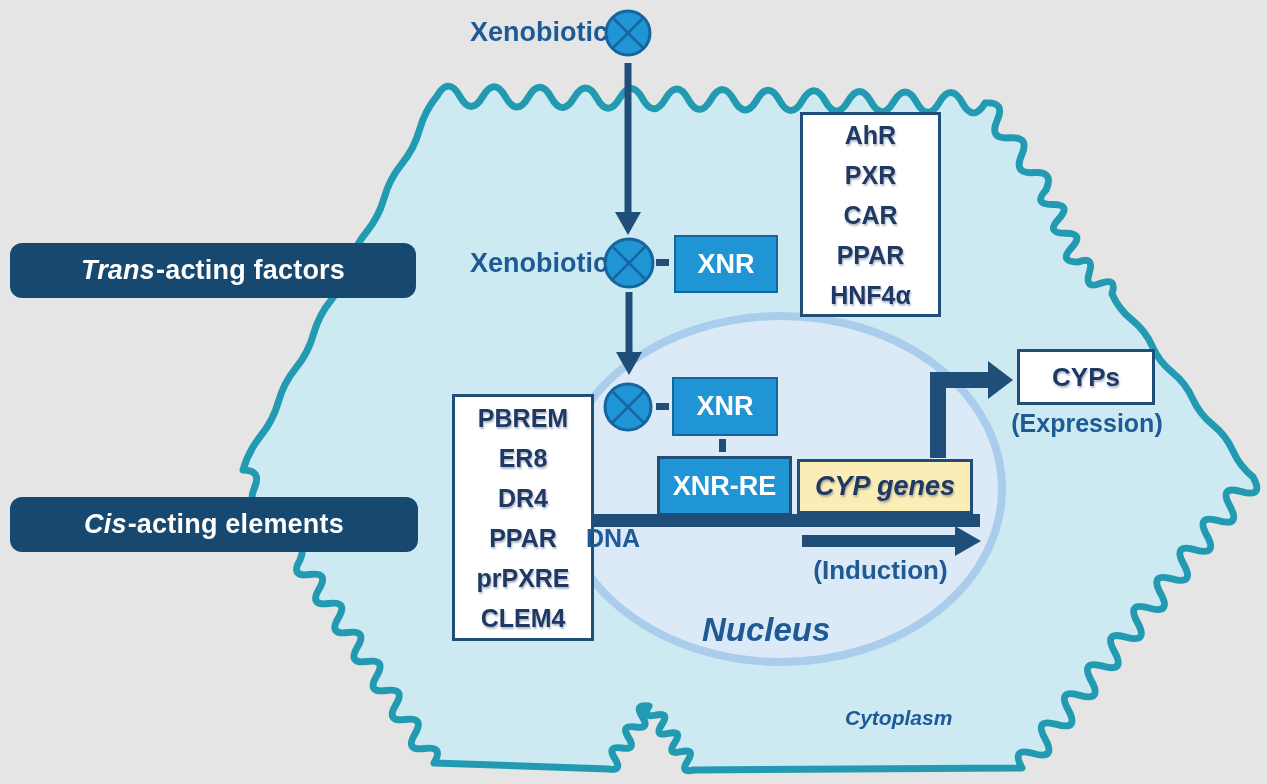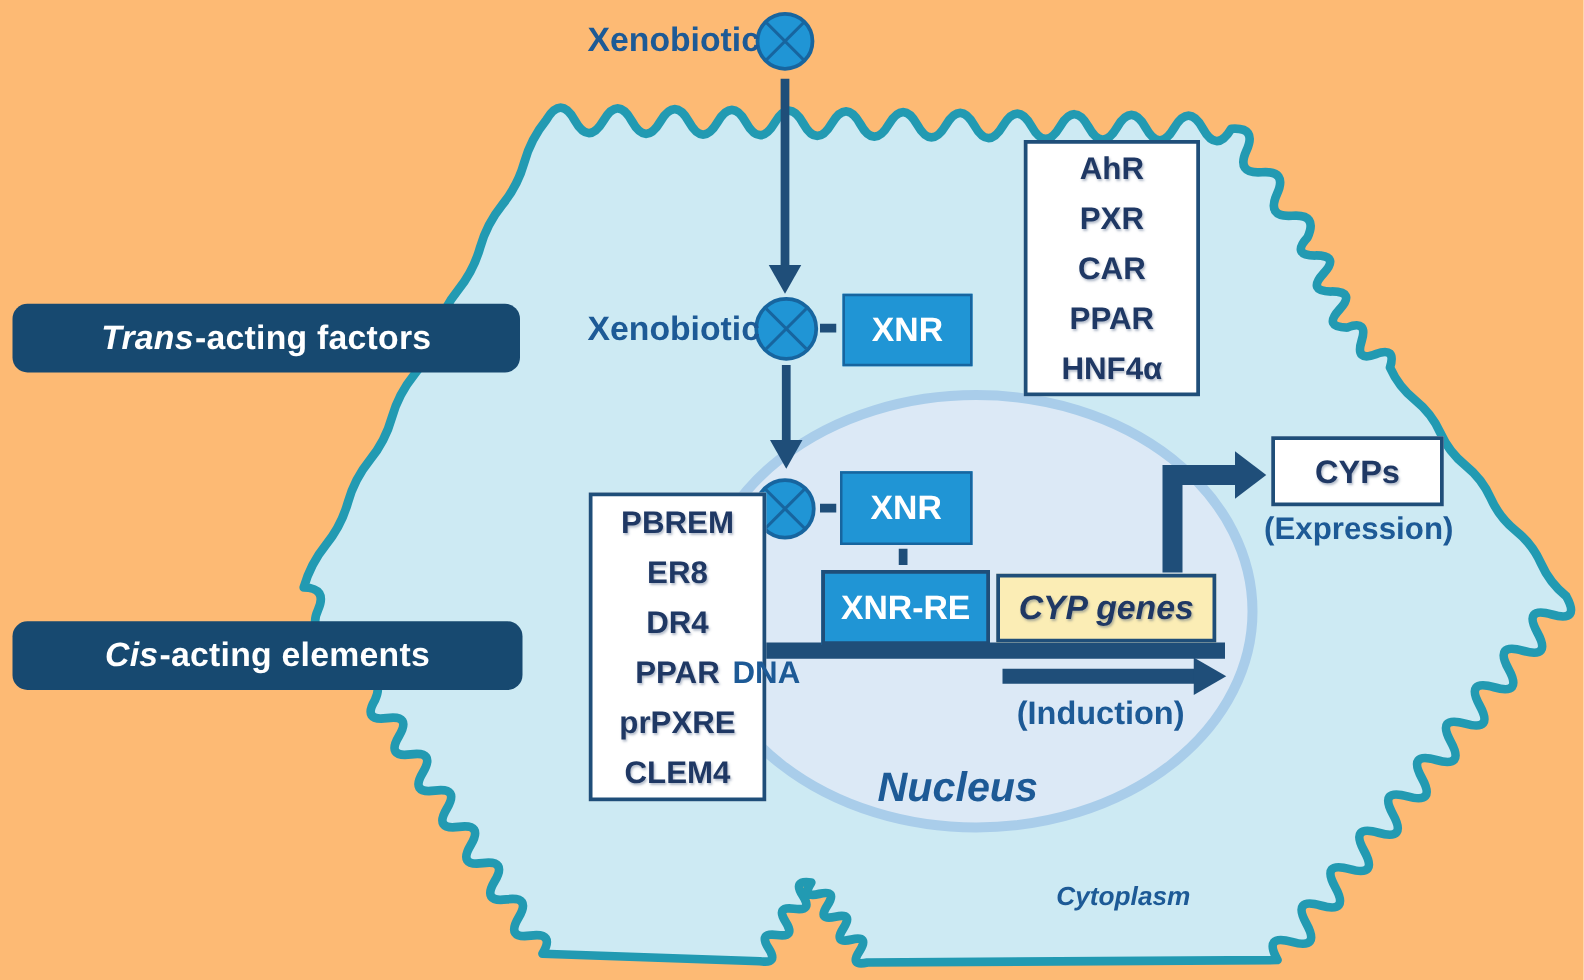--- a/index.html
+++ b/index.html
@@ -1,18 +1,18 @@
 <!DOCTYPE html>
 <html style="--navy: #1F4E79; --banner-navy: #174970; --label-blue: #1D5A96; --dark-text: #1F3864; --box-blue: #2095D5; --box-blue-border: #17659F; --membrane-teal: #229AB2; --cell-fill: #CDEAF3; --nucleus-fill: #DCE9F6; --nucleus-border: #A9CDEA; --cream: #FBEDB5;"><head>
 <meta charset="utf-8">
 <style>
   html,body{margin:0;padding:0;background:#fff;}
   .stage{
     position:relative;width:1267px;height:784px;overflow:hidden;
-    background:#fdba74;
+    background:#e5e5e5;
     font-family:"Liberation Sans", sans-serif;
   }
   .stage svg.art{position:absolute;left:0;top:0;width:1267px;height:784px;}
 
   
   .cell-body{fill:var(--cell-fill);stroke:var(--membrane-teal);stroke-width:7;stroke-linejoin:round;stroke-linecap:round;}
   .nucleus-body{fill:var(--nucleus-fill);stroke:var(--nucleus-border);stroke-width:8;}
   .navy-fill{fill:var(--navy);}
   .navy-stroke{stroke:var(--navy);fill:none;}
   .xeno-circle{fill:var(--box-blue);stroke:var(--box-blue-border);stroke-width:3;}
@@ -24,21 +24,20 @@
     background:var(--banner-navy);color:#fff;border-radius:12px;
     display:flex;align-items:center;justify-content:center;
     font-size:27px;font-weight:700;letter-spacing:.2px;
   }
   .banner i{font-style:italic;margin-right:1px;}
   .list-box{
     background:#fff;border:3px solid var(--navy);
     display:flex;flex-direction:column;align-items:center;justify-content:center;
     color:var(--dark-text);font-weight:700;font-size:25px;
     text-shadow:1px 2px 2px rgba(32,56,100,.35);
-    margin-left:19px;
   }
   .list-box .line{line-height:40px;}
   .blue-node{
     background:var(--box-blue);border:2px solid var(--box-blue-border);
     color:#fff;font-weight:700;font-size:27px;
     display:flex;align-items:center;justify-content:center;
   }
   .blue-node.navy-border{border:3px solid var(--navy);}
   .cream-node{
     background:var(--cream);border:3px solid var(--navy);

